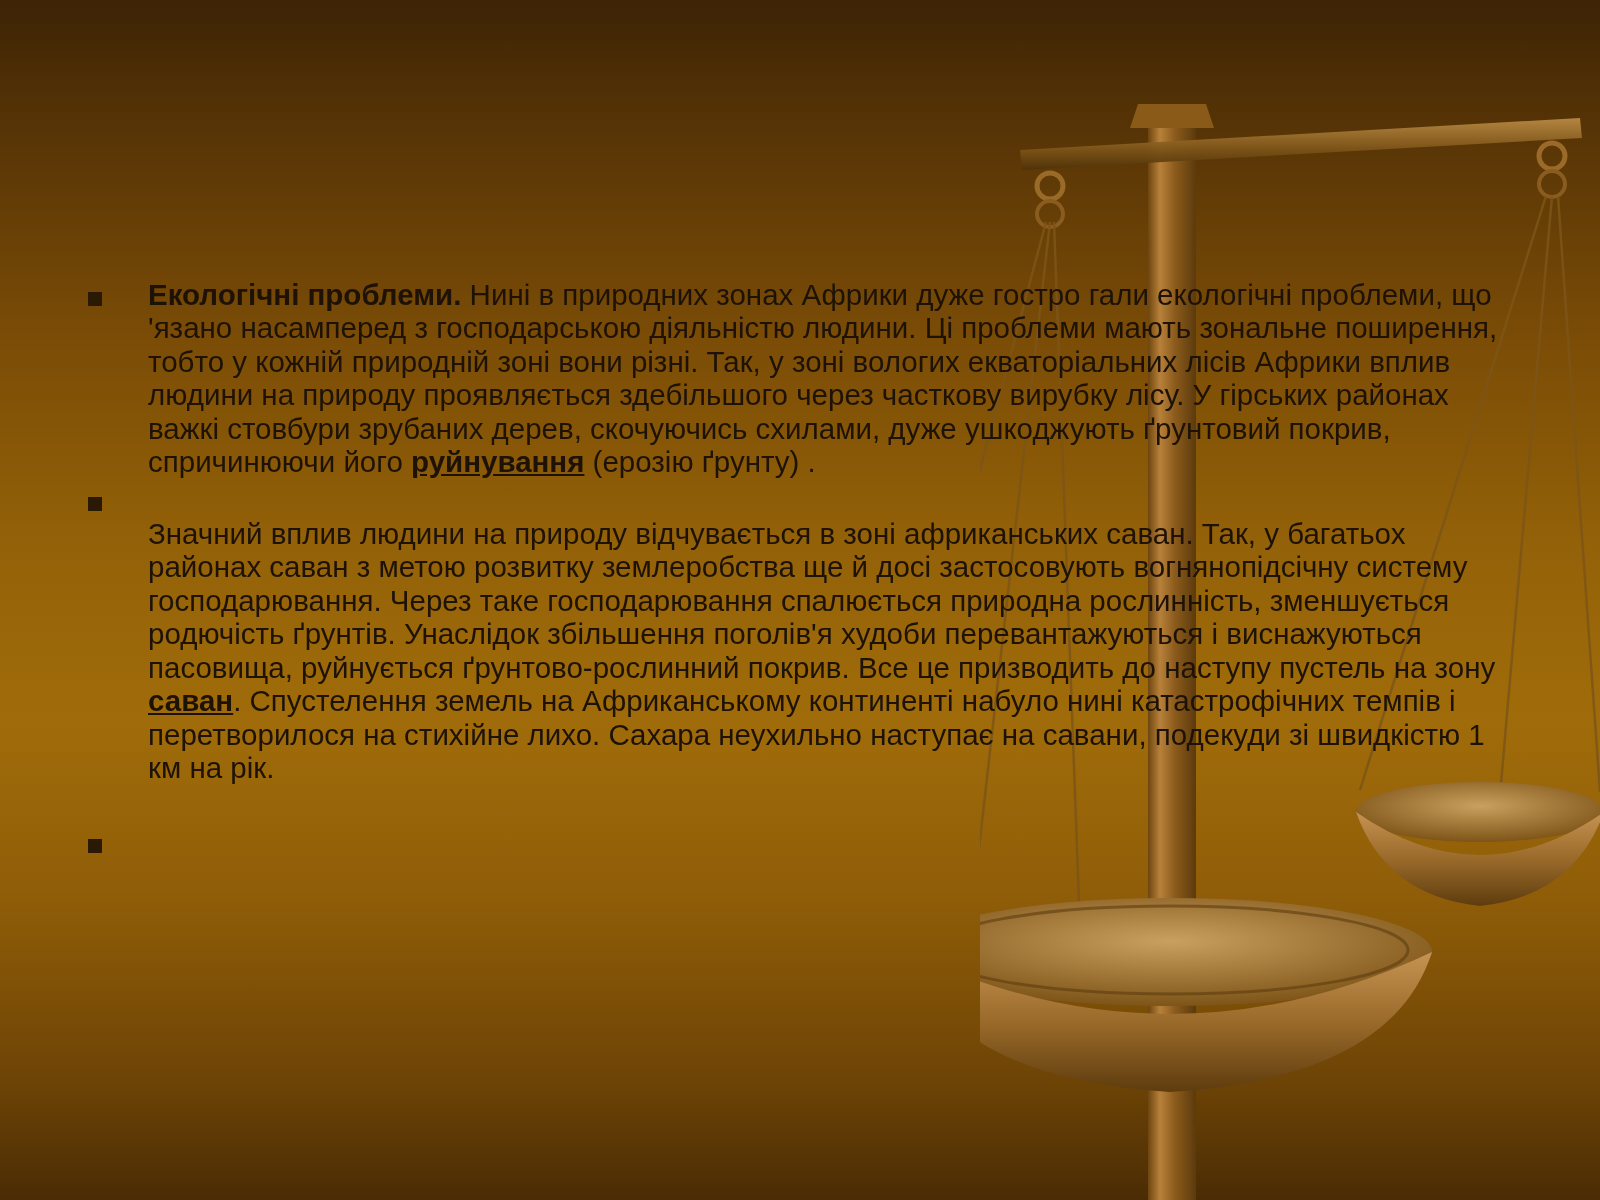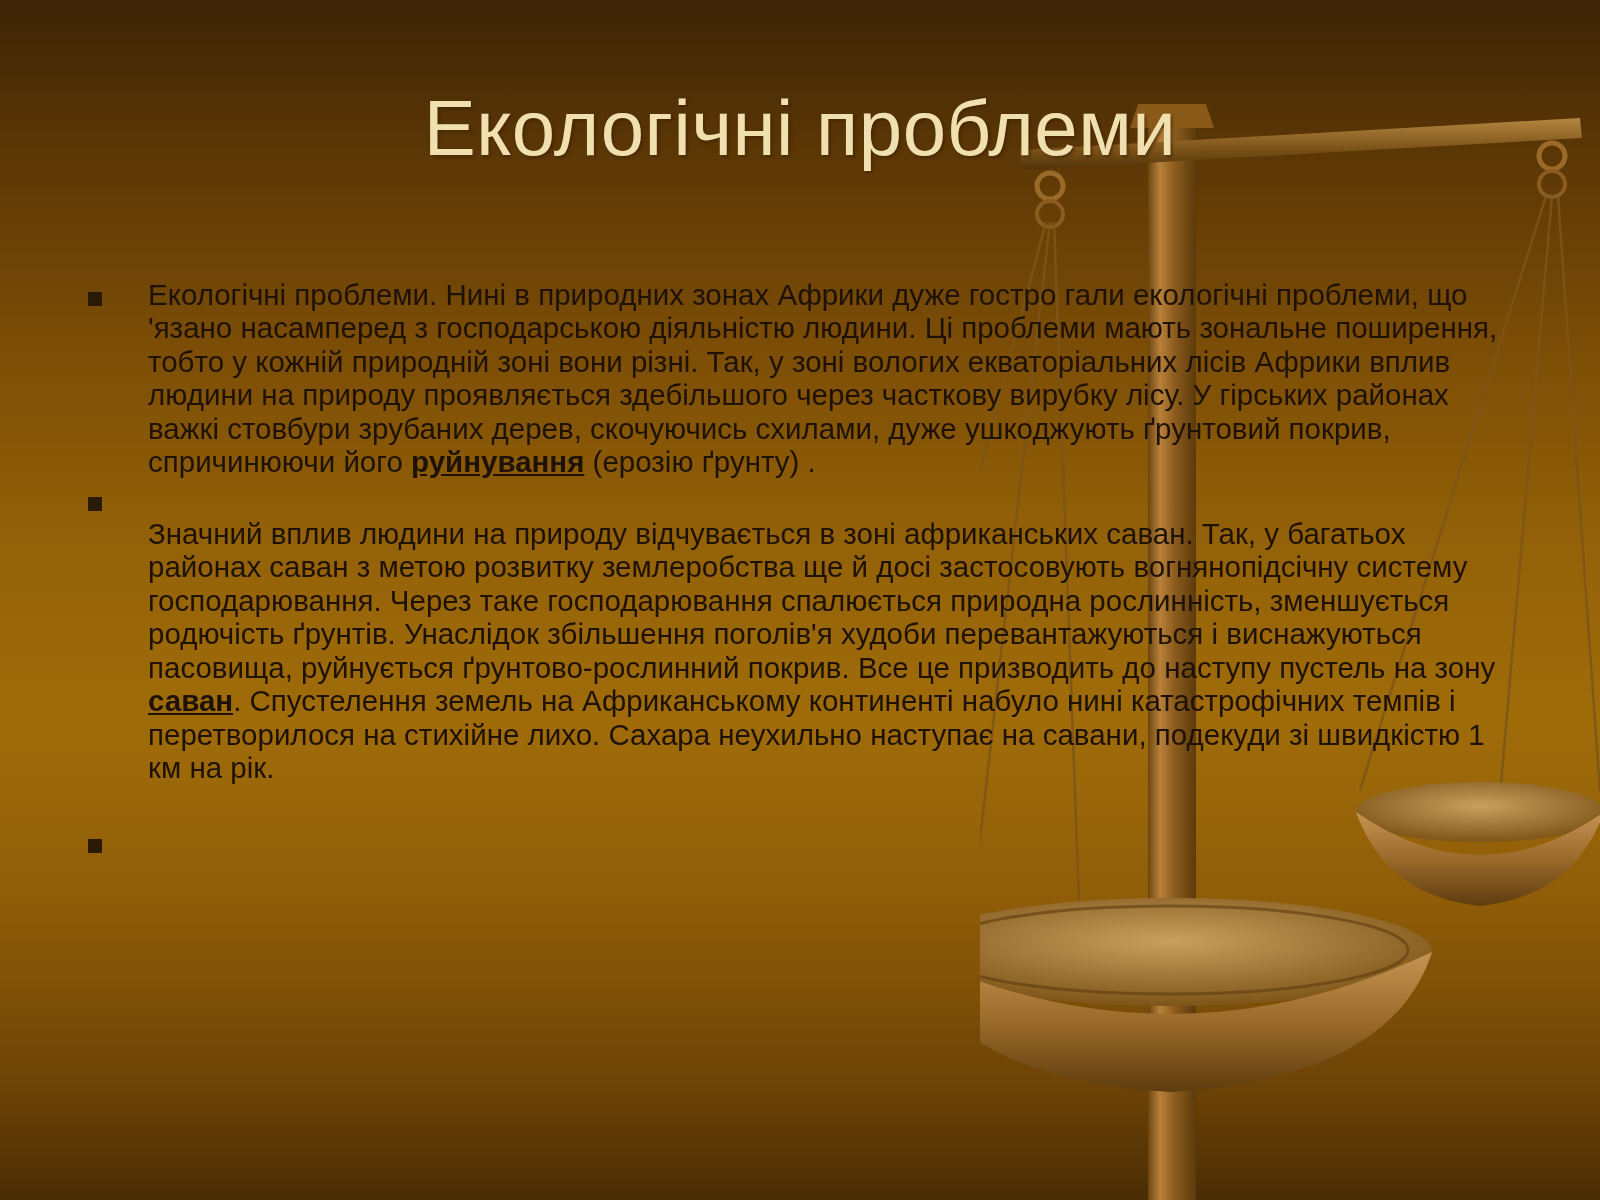--- a/index.html
+++ b/index.html
@@ -74,21 +74,21 @@
     margin-top: 14px;
     margin-right: 46px;
   }
   .para {
     flex: 1 1 auto;
     font-size: 29.5px;
     line-height: 1.135;
     color: #1d1205;
     text-align: left;
   }
-  .para b { font-weight: normal; }
+  .para b { font-weight: bold; }
   .para .lnk {
     text-decoration: underline;
     color: #1d1205;
     cursor: pointer;
     font-weight: bold;
   }
   .gap-before { display: block; height: 34px; }
   .spacer-row { height: 36px; }
   .empty-para { min-height: 10px; }
 </style>
@@ -147,21 +147,20 @@
 
       <ellipse cx="500" cy="812" rx="124" ry="30" fill="url(#panTop)"></ellipse>
       <path d="M376 812 q124 86 248 0 q-30 84 -124 94 q-94 -10 -124 -94 Z" fill="url(#panGrad)"></path>
 
       <ellipse cx="190" cy="952" rx="262" ry="54" fill="url(#panTop)"></ellipse>
       <path d="M-72 952 q262 124 524 0 q-40 126 -262 140 q-222 -14 -262 -140 Z" fill="url(#panGrad)"></path>
       <ellipse cx="190" cy="950" rx="238" ry="44" fill="none" stroke="#5d3c0f" stroke-width="3" opacity="0.6"></ellipse>
     </svg>
   </div>
 
-  <div class="title">Екологічні проблеми</div>
 
   <div class="content">
 
     <div class="bullet-row">
       <span class="marker"></span>
       <div class="para">
         <b>Екологічні проблеми.</b><span> Нині в природних зонах Африки дуже гостро гали екологічні проблеми, що 'язано насамперед з господарською діяльністю людини. Ці проблеми мають зональне поширення, тобто у кожній природній зоні вони різні. Так, у зоні вологих екваторіальних лісів Африки вплив людини на природу проявляється здебільшого через часткову вирубку лісу. У гірських районах важкі стовбури зрубаних дерев, скочуючись схилами, дуже ушкоджують ґрунтовий покрив, спричинюючи його </span><span class="lnk">руйнування</span><span> (ерозію ґрунту) .</span>
       </div>
     </div>
 

